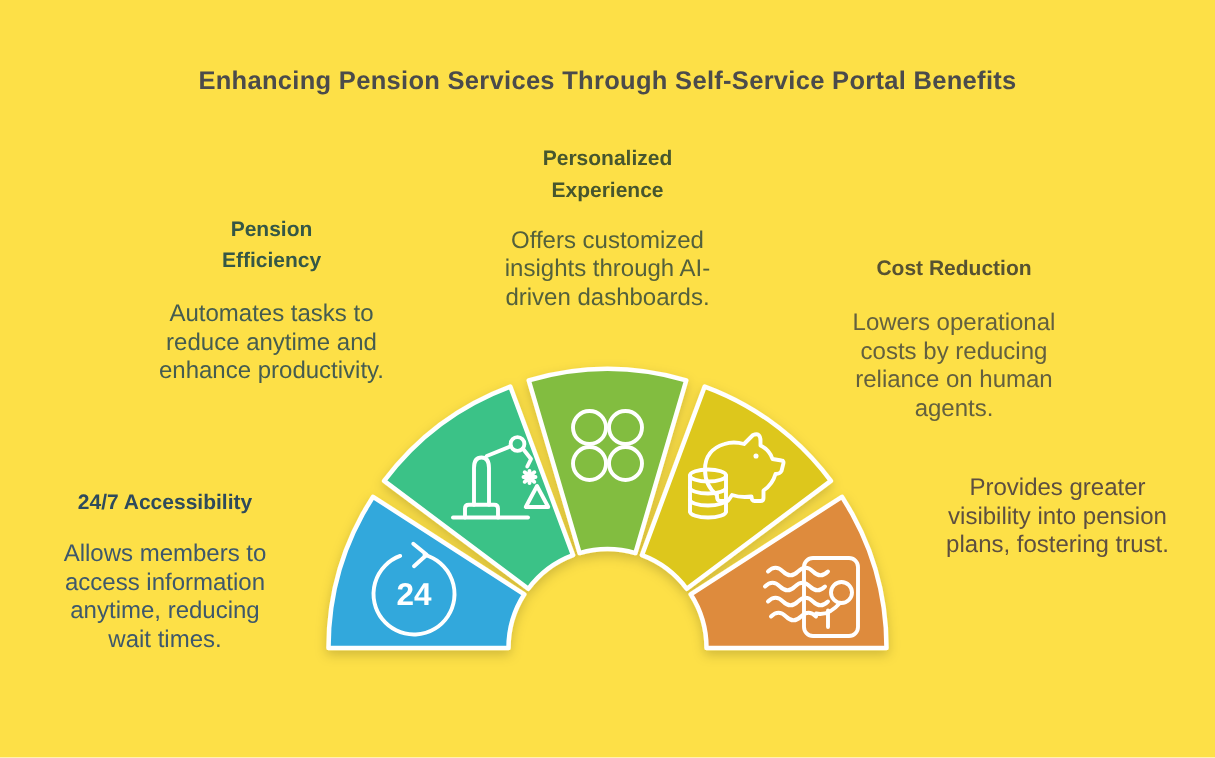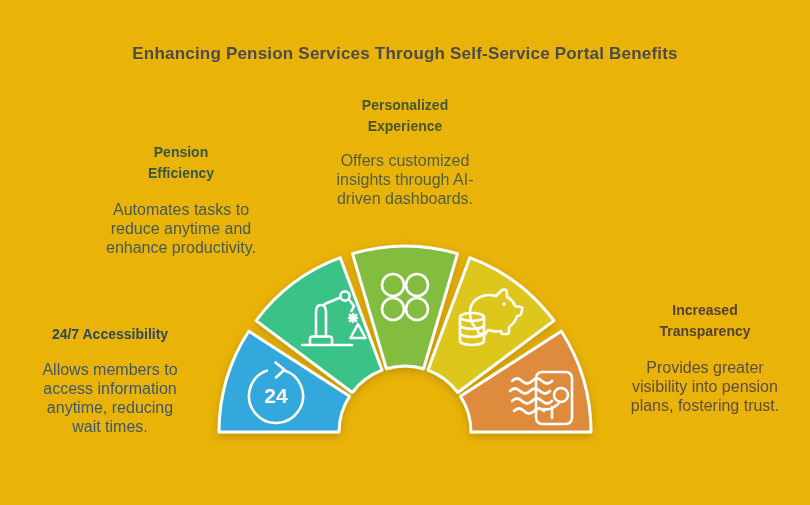--- a/index.html
+++ b/index.html
@@ -1,18 +1,18 @@
 <!DOCTYPE html>
 <html><head>
 <meta charset="utf-8">
 <style>
   html,body { margin:0; padding:0; background:#ffffff; }
   #canvas {
     position:relative; width:810px; height:505px; overflow:hidden;
-    background:#eab308; font-family:"Liberation Sans", sans-serif;
+    background:#fde047; font-family:"Liberation Sans", sans-serif;
   }
   #fan-svg { position:absolute; left:0; top:0; }
   .page-title {
     position:absolute; top:44px; left:0; width:810px;
     text-align:center; font-size:17px; font-weight:bold;
     letter-spacing:0.2px; margin:0;
   }
   .benefit { position:absolute; text-align:center; }
   .benefit h2 {
     font-size:14px; line-height:21px; font-weight:bold; margin:0 auto;
@@ -116,19 +116,22 @@
   <div class="benefit" id="b-efficiency">
     <h2 style="color: rgb(53, 87, 70);">Pension Efficiency</h2>
     <p style="color: rgb(69, 92, 80);">Automates tasks to reduce anytime and enhance productivity.</p>
   </div>
 
   <div class="benefit" id="b-personalized">
     <h2 style="color: rgb(71, 86, 46);">Personalized Experience</h2>
     <p style="color: rgb(83, 96, 60);">Offers customized insights through AI-driven dashboards.</p>
   </div>
 
+  <div class="benefit" id="b-cost">
+    <h2 style="color: rgb(87, 82, 49);">Cost Reduction</h2>
+    <p style="color: rgb(99, 96, 63);">Lowers operational costs by reducing reliance on human agents.</p>
+  </div>
 
   <div class="benefit" id="b-transparency">
-    <h2 style="color: rgb(82, 67, 52);">Increased Transparency</h2>
     <p style="color: rgb(93, 79, 64);">Provides greater visibility into pension plans, fostering trust.</p>
   </div>
 
 </div>
 
 </body></html>

